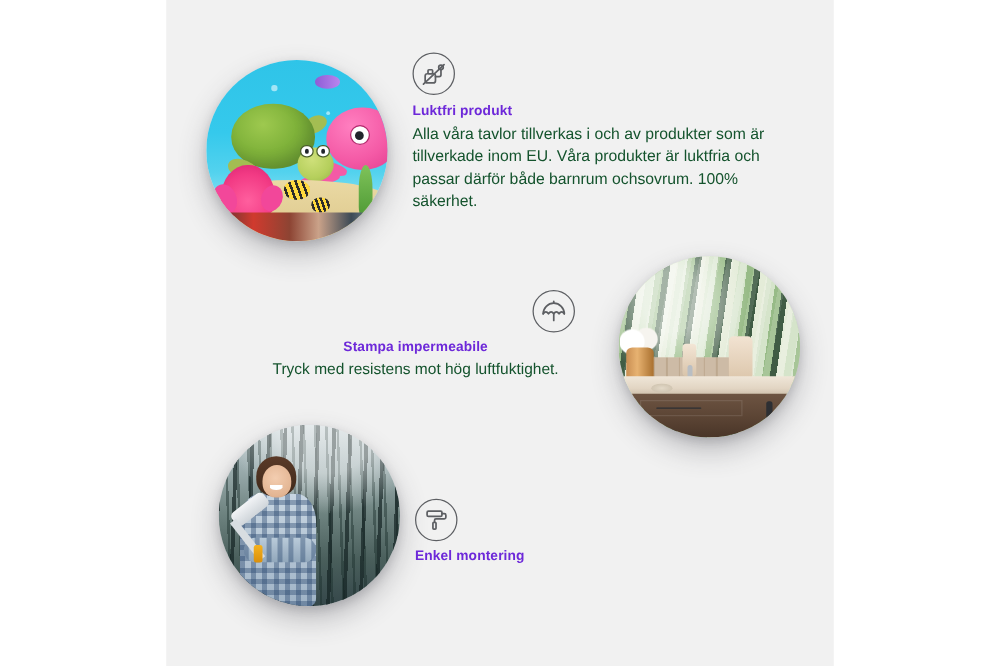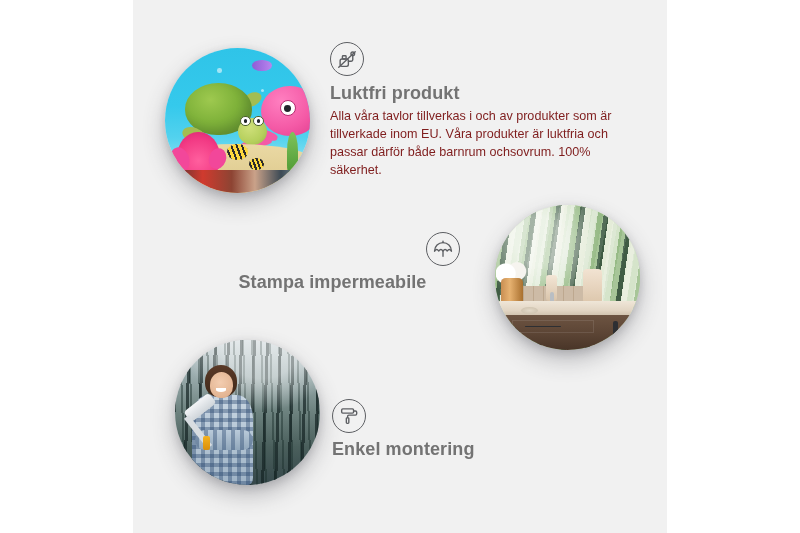--- a/index.html
+++ b/index.html
@@ -229,29 +229,29 @@
 
   
   .feature { position: absolute; }
   .icon-wrap {
     width: 34px; height: 34px; border-radius: 50%;
     border: 1.4px solid #5d5f63;
     display: flex; align-items: center; justify-content: center;
   }
   .icon-wrap svg { display: block; }
   .feat-title {
-    font-size: 18px;
+    font-size: 11px;
     font-weight: bold;
-    color: #737373;
+    color: #6d28d9;
     letter-spacing: .1px;
   }
   .feat-body {
     font-size: 12.6px;
     line-height: 1.42;
-    color: #7f1d1d;
+    color: #14532d;
   }
 
   
   #feature-odourless { left: 330px; top: 42px; width: 292px; text-align: left; }
   #feature-odourless .icon-wrap { margin-bottom: 7px; }
   #feature-odourless .feat-title { margin-bottom: 4px; }
 
   
   #feature-waterproof { left: 205px; top: 232px; width: 255px; text-align: center; }
   #feature-waterproof .icon-wrap { margin-left: auto; margin-bottom: 6px; }
@@ -347,20 +347,21 @@
   <div class="feature" id="feature-waterproof">
     <div class="icon-wrap">
       <svg width="22" height="22" viewBox="0 0 24 24" fill="none" stroke="#5d5f63" stroke-width="1.5" stroke-linecap="round" stroke-linejoin="round">
         <path d="M2.8 14.2a9.2 9.2 0 0 1 18.4 0"></path>
         <path d="M2.8 14.2c1.5-2.2 3.1-2.2 4.6 0 1.5-2.2 3.1-2.2 4.6 0 1.5-2.2 3.1-2.2 4.6 0 1.5-2.2 3.1-2.2 4.6 0"></path>
         <line x1="12" y1="14.2" x2="12" y2="20"></line>
         <line x1="12" y1="3.4" x2="12" y2="5"></line>
       </svg>
     </div>
     <div class="feat-title">Stampa impermeabile</div>
+    <div class="feat-body">Tryck med resistens mot hög luftfuktighet.</div>
   </div>
 
   <div class="feature" id="feature-easy">
     <div class="icon-wrap">
       <svg width="22" height="22" viewBox="0 0 24 24" fill="none" stroke="#5d5f63" stroke-width="1.5" stroke-linecap="round" stroke-linejoin="round">
         <rect x="4" y="4.2" width="13" height="4.6" rx="1.2"></rect>
         <path d="M17 6.5h2a1.4 1.4 0 0 1 1.4 1.4v1.7a1.4 1.4 0 0 1-1.4 1.4h-7.3a1.2 1.2 0 0 0-1.2 1.2v1.1"></path>
         <rect x="9.1" y="14" width="2.7" height="6" rx="0.8"></rect>
       </svg>
     </div>

